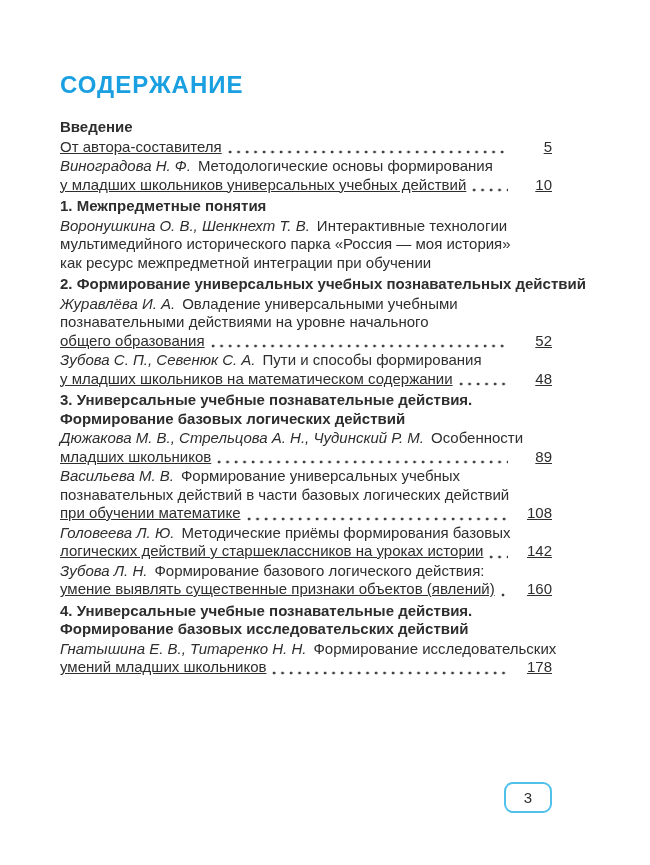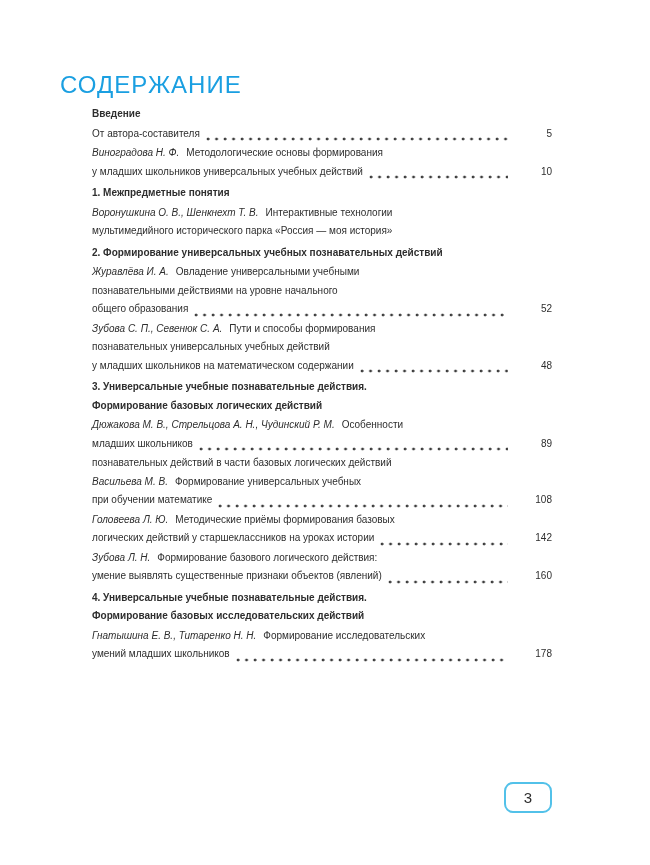--- a/index.html
+++ b/index.html
@@ -20,41 +20,40 @@
     position: relative;
     width: 650px; height: 865px;
     background: #ffffff;
   }
   .content {
     position: absolute;
     left: 60px; top: 72px;
     width: 492px;
   }
   .doc-title {
-    margin: 0 0 7px 0;
+    margin: 0 0 20px 0;
     font-size: 24px;
     line-height: 26px;
-    font-weight: normal;
+    font-weight: bold;
     letter-spacing: 1px;
     color: var(--accent);
   }
   .toc {
-    font-size: 10px;
+    font-size: 15px;
     line-height: 18.5px;
-    margin-left: 32px;
   }
   .section { margin-top: 3px; }
   .section:first-child { margin-top: 0; }
   .heading-line {
     font-weight: bold;
     white-space: nowrap;
   }
   .entry { margin-top: 1px; }
   .line { white-space: nowrap; }
-  .line.last { display: flex; align-items: center; }
+  .line.last { display: flex; align-items: center; text-decoration: underline; }
   .author {
     margin-right: 7px;
   }
   .txt { flex: 0 0 auto; }
   .leader {
     flex: 1 1 auto;
     align-self: flex-end;
     height: 4px;
     margin: 0 10px 2px 6px;
     background-image: radial-gradient(circle at 2px 2px, var(--dots) 1.2px, transparent 1.7px);
@@ -103,57 +102,57 @@
               <span class="leader"></span>
               <span class="pagenum">10</span>
             </div>
           </div>
         </div>
         <div class="section">
           <div class="heading-line">1. Межпредметные понятия</div>
           <div class="entry">
             <div class="line"><em class="author">Воронушкина О. В., Шенкнехт Т. В.</em><span class="txt">Интерактивные технологии</span></div>
             <div class="line"><span class="txt">мультимедийного исторического парка «Россия — моя история»</span></div>
+            <div class="line"><span class="txt">как ресурс межпредметной интеграции при обучении</span></div>
           </div>
         </div>
         <div class="section">
           <div class="heading-line">2. Формирование универсальных учебных познавательных действий</div>
           <div class="entry">
             <div class="line"><em class="author">Журавлёва И. А.</em><span class="txt">Овладение универсальными учебными</span></div>
             <div class="line"><span class="txt">познавательными действиями на уровне начального</span></div>
             <div class="line last">
               <span class="txt">общего образования</span>
               <span class="leader"></span>
               <span class="pagenum">52</span>
             </div>
           </div>
           <div class="entry">
             <div class="line"><em class="author">Зубова С. П., Севенюк С. А.</em><span class="txt">Пути и способы формирования</span></div>
-            <div class="line"><span class="txt">познавательных универсальных учебных действий</span></div>
             <div class="line last">
               <span class="txt">у младших школьников на математическом содержании</span>
               <span class="leader"></span>
               <span class="pagenum">48</span>
             </div>
           </div>
         </div>
         <div class="section">
           <div class="heading-line">3. Универсальные учебные познавательные действия.</div>
           <div class="heading-line">Формирование базовых логических действий</div>
           <div class="entry">
             <div class="line"><em class="author">Дюжакова М. В., Стрельцова А. Н., Чудинский Р. М.</em><span class="txt">Особенности</span></div>
             <div class="line last">
               <span class="txt">младших школьников</span>
               <span class="leader"></span>
               <span class="pagenum">89</span>
             </div>
           </div>
           <div class="entry">
+            <div class="line"><em class="author">Васильева М. В.</em><span class="txt">Формирование универсальных учебных</span></div>
             <div class="line"><span class="txt">познавательных действий в части базовых логических действий</span></div>
-            <div class="line"><em class="author">Васильева М. В.</em><span class="txt">Формирование универсальных учебных</span></div>
             <div class="line last">
               <span class="txt">при обучении математике</span>
               <span class="leader"></span>
               <span class="pagenum">108</span>
             </div>
           </div>
           <div class="entry">
             <div class="line"><em class="author">Головеева Л. Ю.</em><span class="txt">Методические приёмы формирования базовых</span></div>
             <div class="line last">
               <span class="txt">логических действий у старшеклассников на уроках истории</span>

